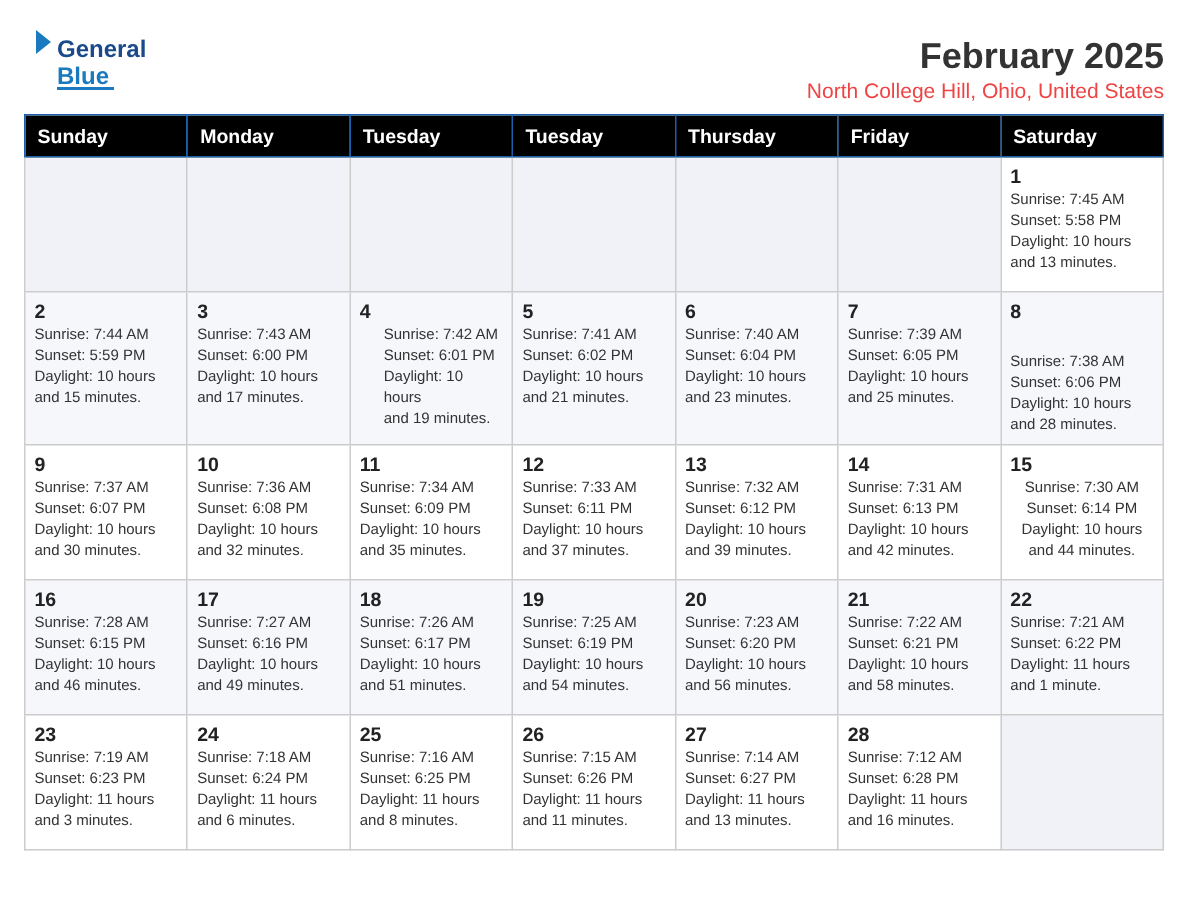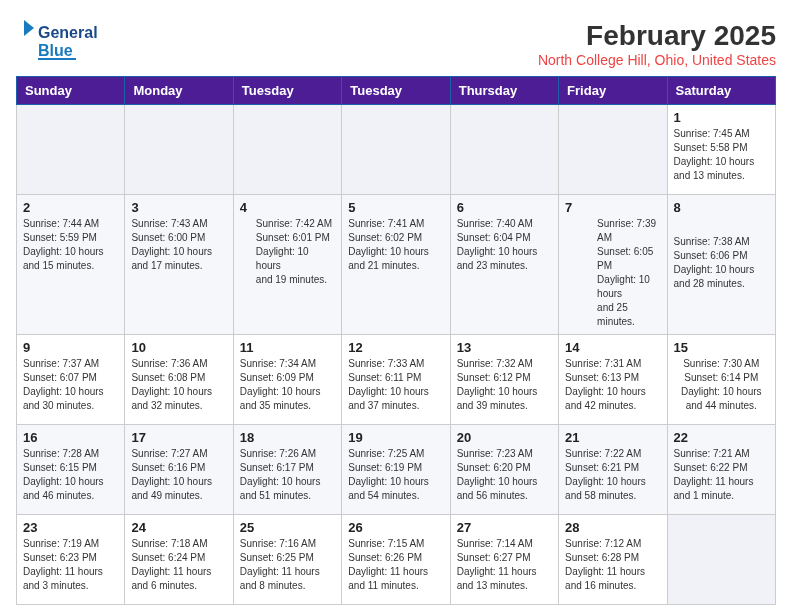--- a/index.html
+++ b/index.html
@@ -18,35 +18,35 @@
     }
     .logo {
       display: flex;
       flex-direction: column;
       align-items: flex-start;
     }
     .title-area {
       text-align: right;
     }
     .month-title {
-      font-size: 28px;
+      font-size: 24px;
       font-weight: bold;
       color: #333;
     }
     .location {
       font-size: 14px;
       color: #ef4444;
     }
     .calendar {
       width: 100%;
       border-collapse: collapse;
       border: 1px solid #ccc;
     }
     .calendar th {
-      background: #4c1d95;
+      background: #000000;
       color: #fff;
       font-size: 13px;
       font-weight: bold;
       padding: 6px 8px;
       text-align: left;
       border: 1px solid #1a5fa8;
     }
     .calendar td {
       vertical-align: top;
       border: 1px solid #ccc;
@@ -156,21 +156,21 @@
         </td>
         <td>
           <span class="day-num">6</span>
           <div class="day-info" style="white-space: pre-line;">Sunrise: 7:40 AM
 Sunset: 6:04 PM
 Daylight: 10 hours
 and 23 minutes.</div>
         </td>
         <td>
           <span class="day-num">7</span>
-          <div class="day-info" style="white-space: pre-line; margin-left: 32px;">Sunrise: 7:39 AM
+          <div class="day-info" style="white-space: pre-line;">Sunrise: 7:39 AM
 Sunset: 6:05 PM
 Daylight: 10 hours
 and 25 minutes.</div>
         </td>
         <td>
           <span class="day-num">8</span>
           <div class="day-info" style="white-space: pre-line; margin-top: 20px;">Sunrise: 7:38 AM
 Sunset: 6:06 PM
 Daylight: 10 hours
 and 28 minutes.</div>

